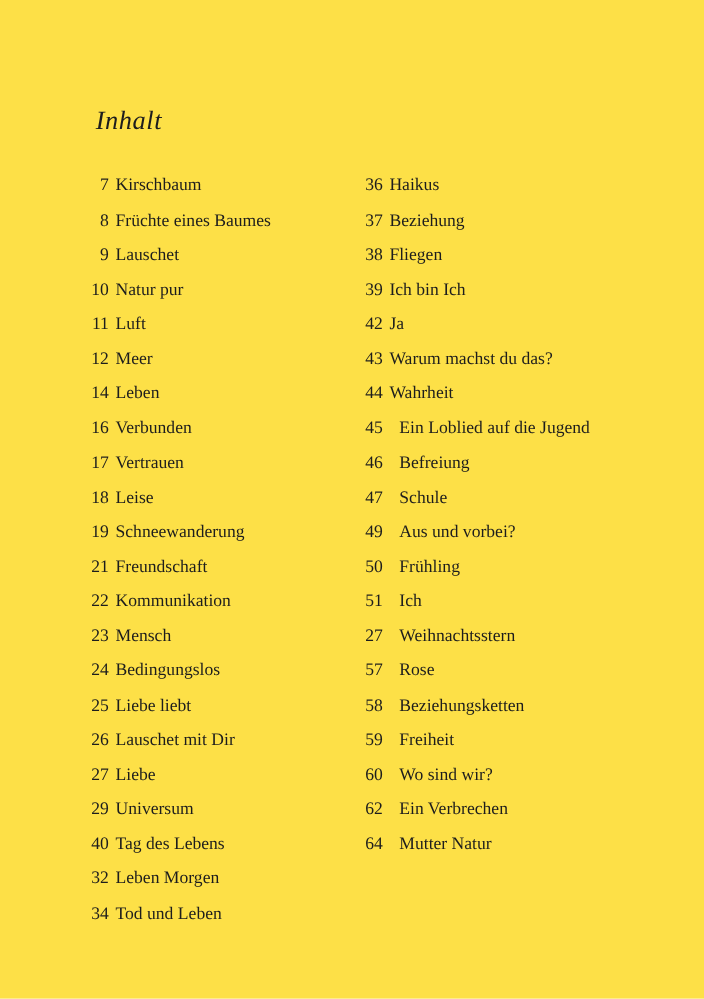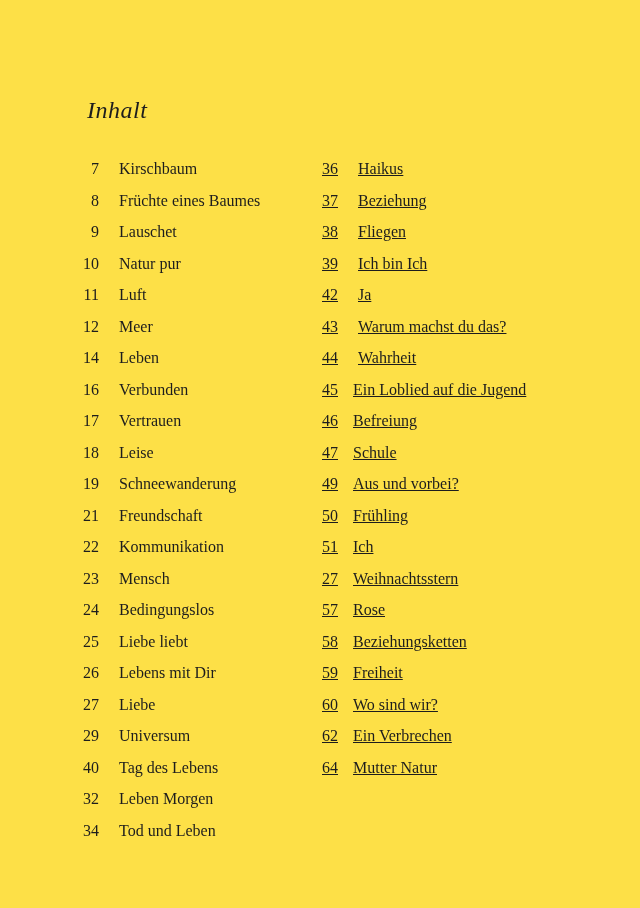--- a/index.html
+++ b/index.html
@@ -30,35 +30,35 @@
     position: absolute;
     top: 153px;
     left: 0;
     width: 640px;
   }
   .toc-col {
     position: absolute;
     top: 0;
   }
   .toc-col.left  { left: 73px; }
-  .toc-col.right { left: 306px; text-decoration: underline; }
+  .toc-col.right { left: 316px; }
   .toc-row {
     display: flex;
     height: 31.5px;
     line-height: 31.5px;
     font-size: 16px;
     white-space: nowrap;
   }
   .toc-row .num {
     display: inline-block;
     text-align: right;
   }
   .toc-col.left  .num { width: 26px; }
   .toc-col.right .num { width: 32px; }
-  .toc-row .entry-title { margin-left: 20px; }
+  .toc-row .entry-title { margin-left: 6px; }
   .toc-row.wide .entry-title { margin-left: 15px; }
 </style>
 </head>
 <body>
 
 <div class="page">
   <div class="doc-title">Inhalt</div>
 
   <div class="toc">
     <div class="toc-col left" id="col-left">
@@ -121,21 +121,21 @@
         <div class="toc-row">
     <span class="num">24</span>
     <span class="entry-title">Bedingungslos</span>
   </div>
         <div class="toc-row">
     <span class="num">25</span>
     <span class="entry-title">Liebe liebt</span>
   </div>
         <div class="toc-row">
     <span class="num">26</span>
-    <span class="entry-title">Lebens mit Dir</span>
+    <span class="entry-title">Lauschet mit Dir</span>
   </div>
         <div class="toc-row">
     <span class="num">27</span>
     <span class="entry-title">Liebe</span>
   </div>
         <div class="toc-row">
     <span class="num">29</span>
     <span class="entry-title">Universum</span>
   </div>
         <div class="toc-row">

